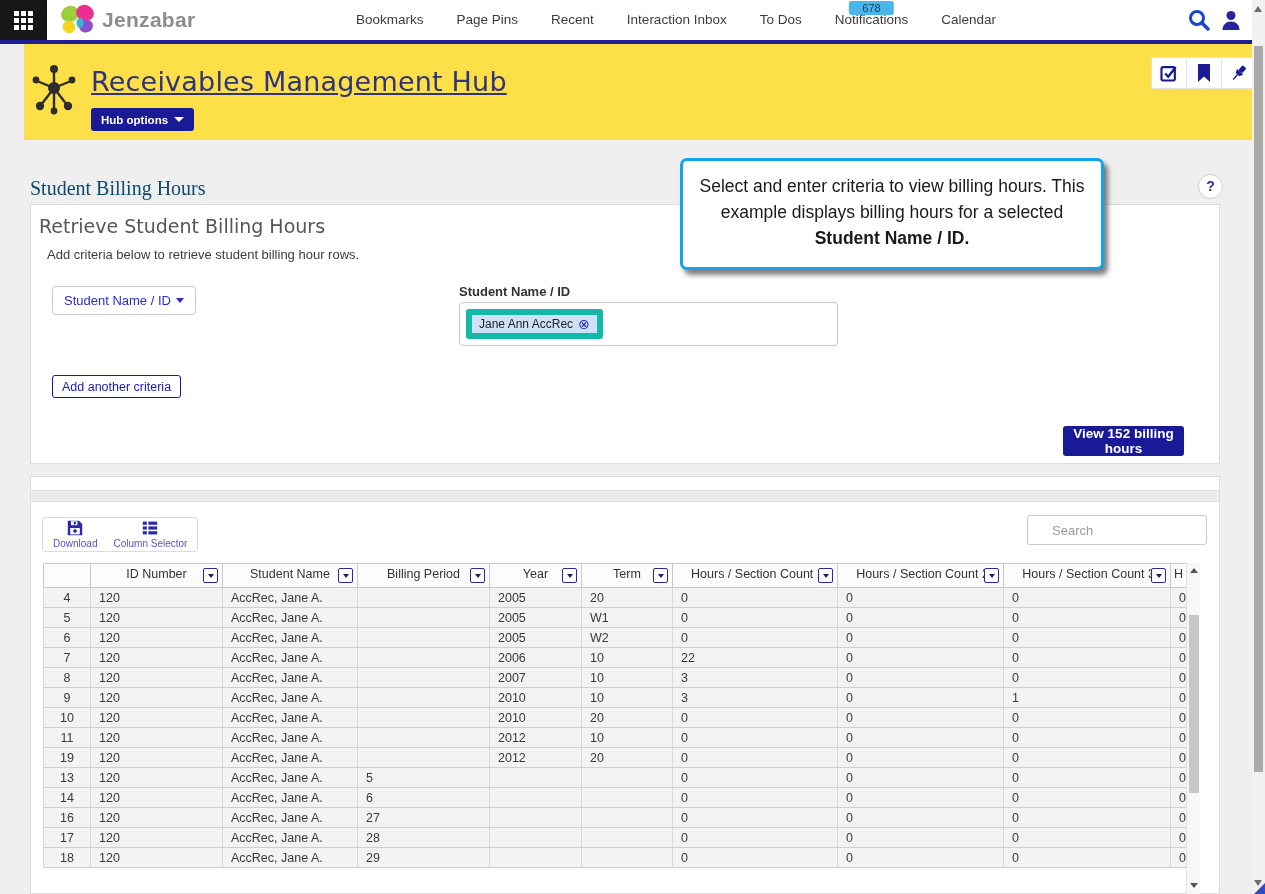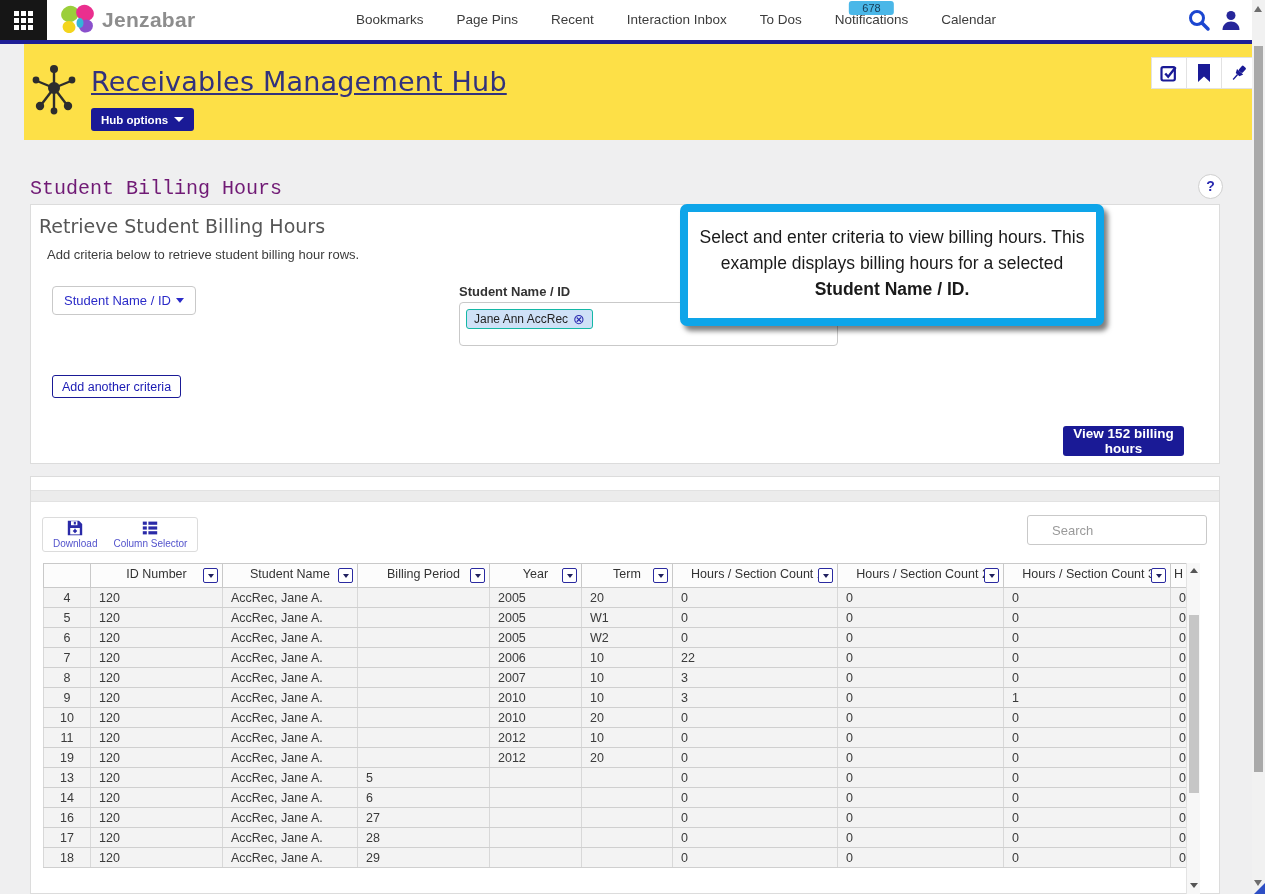--- a/index.html
+++ b/index.html
@@ -22,41 +22,41 @@
   
   .hubheader { position:absolute; left:0; top:44px; width:1265px; height:96px; background:#fde047;margin-left:24px; }
   .hub-icon { position:absolute; left:5px; top:18px; }
   .hub-title { position:absolute; left:67px; top:22px; font-family:"DejaVu Sans", sans-serif; font-size:27px; color:#32327d; text-decoration:underline; cursor:pointer; letter-spacing:.2px; }
   .hub-options { position:absolute; left:67px; top:64px; height:23px; background:#1a1a96; border-radius:3px; color:#fff; font-size:11.5px; font-weight:bold; display:inline-flex; align-items:center; padding:0 10px; gap:6px; cursor:pointer; border:none; }
   .caret-down-white { width:0; height:0; border-left:5px solid transparent; border-right:5px solid transparent; border-top:5px solid #fff; }
   .hdr-iconbar { position:absolute; left:1128px; top:13px; display:flex; }
   .hdr-iconbtn { width:36px; height:32px; background:#fff; border:1px solid #e2e2e2; display:flex; align-items:center; justify-content:center; cursor:pointer; margin-left:-1px; }
 
   
-  .section-title { position:absolute; left:30px; top:177px; font-family:Liberation Mono, monospace; font-size:20px; color:#701a75; }
+  .section-title { position:absolute; left:30px; top:177px; font-family:Liberation Serif, serif; font-size:20px; color:#0c4a6e; }
   .help-circle { position:absolute; left:1198px; top:174px; width:25px; height:25px; border:1px solid #cfcfcf; border-radius:50%; background:#fff; color:#2a2ab0; font-weight:bold; font-size:14px; text-align:center; line-height:23px; cursor:pointer; }
 
   .panel { position:absolute; background:#fff; border:1px solid #dcdcdc; }
   .panel-criteria { left:30px; top:204px; width:1190px; height:260px; }
   .panel-grid { left:30px; top:476px; width:1190px; height:418px; }
 
   .panel-title { position:absolute; left:8px; top:10px; font-family:"DejaVu Sans", sans-serif; font-size:19px; color:#565656; }
   .panel-sub { position:absolute; left:16px; top:42px; font-size:13px; color:#3c3c3c; }
 
   .criteria-dd { position:absolute; left:21px; top:81px; height:29px; background:#fff; border:1px solid #c9c9c9; border-radius:4px; display:inline-flex; align-items:center; gap:5px; padding:0 11px; font-size:13px; color:#2b2bc8; cursor:pointer; }
   .caret-down-navy { width:0; height:0; border-left:4.5px solid transparent; border-right:4.5px solid transparent; border-top:5px solid #2b2bc8; }
   .field-label { position:absolute; left:428px; top:79px; font-size:13px; font-weight:bold; color:#333; }
   .tag-box { position:absolute; left:428px; top:97px; width:379px; height:44px; border:1px solid #c9c9c9; border-radius:4px; background:#fff; padding:6px; }
-  .tag { display:inline-flex; align-items:center; gap:5px; background:#cfe1f7; border:1px solid #14b8a6; border-radius:3px; padding:2px 7px; font-size:12px; color:#222; cursor:pointer; }
+  .tag { display:inline-flex; align-items:center; gap:5px; background:#cfe1f7; border:6px solid #14b8a6; border-radius:3px; padding:2px 7px; font-size:12px; color:#222; cursor:pointer; }
   .tag-x { color:#2a2ab0; font-size:14px; line-height:1; }
   .btn-outline { position:absolute; left:21px; top:170px; height:23px; background:#fff; border:1px solid #1a1a96; border-radius:3px; color:#1a1ab4; font-size:12.5px; padding:0 9px; cursor:pointer; }
   .btn-primary { position:absolute; left:1032px; top:221px; width:121px; height:30px; background:#1a1a96; border:none; border-radius:3px; color:#fff; font-size:13.5px; font-weight:bold; cursor:pointer; }
 
   
-  .callout { position:absolute; left:680px; top:158px; width:424px; background:#fff; border:8px solid #0ea5e9; border-radius:7px; box-shadow:4px 5px 5px rgba(0,0,0,.5); padding:13px 8px 15px 8px; text-align:center; font-size:17.5px; line-height:1.48; color:#1a1a1a; z-index:5;margin-top:46px; }
+  .callout { position:absolute; left:680px; top:158px; width:424px; background:#fff; border:3px solid #0ea5e9; border-radius:7px; box-shadow:4px 5px 5px rgba(0,0,0,.5); padding:13px 8px 15px 8px; text-align:center; font-size:17.5px; line-height:1.48; color:#1a1a1a; z-index:5; }
   .callout b { font-weight:bold; }
 
   
   .grid-strip { position:absolute; left:0; top:13px; width:1188px; height:12px; background:#ececec; border-top:1px solid #e2e2e2; border-bottom:1px solid #e2e2e2; }
   .toolbar-box { position:absolute; left:11px; top:40px; height:35px; border:1px solid #dcdcdc; border-radius:3px; display:flex; align-items:center; padding:0 10px; gap:16px; background:#fff; }
   .tool { display:flex; flex-direction:column; align-items:center; gap:2px; cursor:pointer; }
   .tool-label { font-size:10px; color:#5353cc; white-space:nowrap; }
   .search-input { position:absolute; left:996px; top:38px; width:180px; height:30px; border:1px solid #c9c9c9; border-radius:3px; padding:0 24px; font-size:13px; color:#444; font-family:"Liberation Sans", sans-serif; }
   .search-input::placeholder { color:#9a9a9a; }
 

